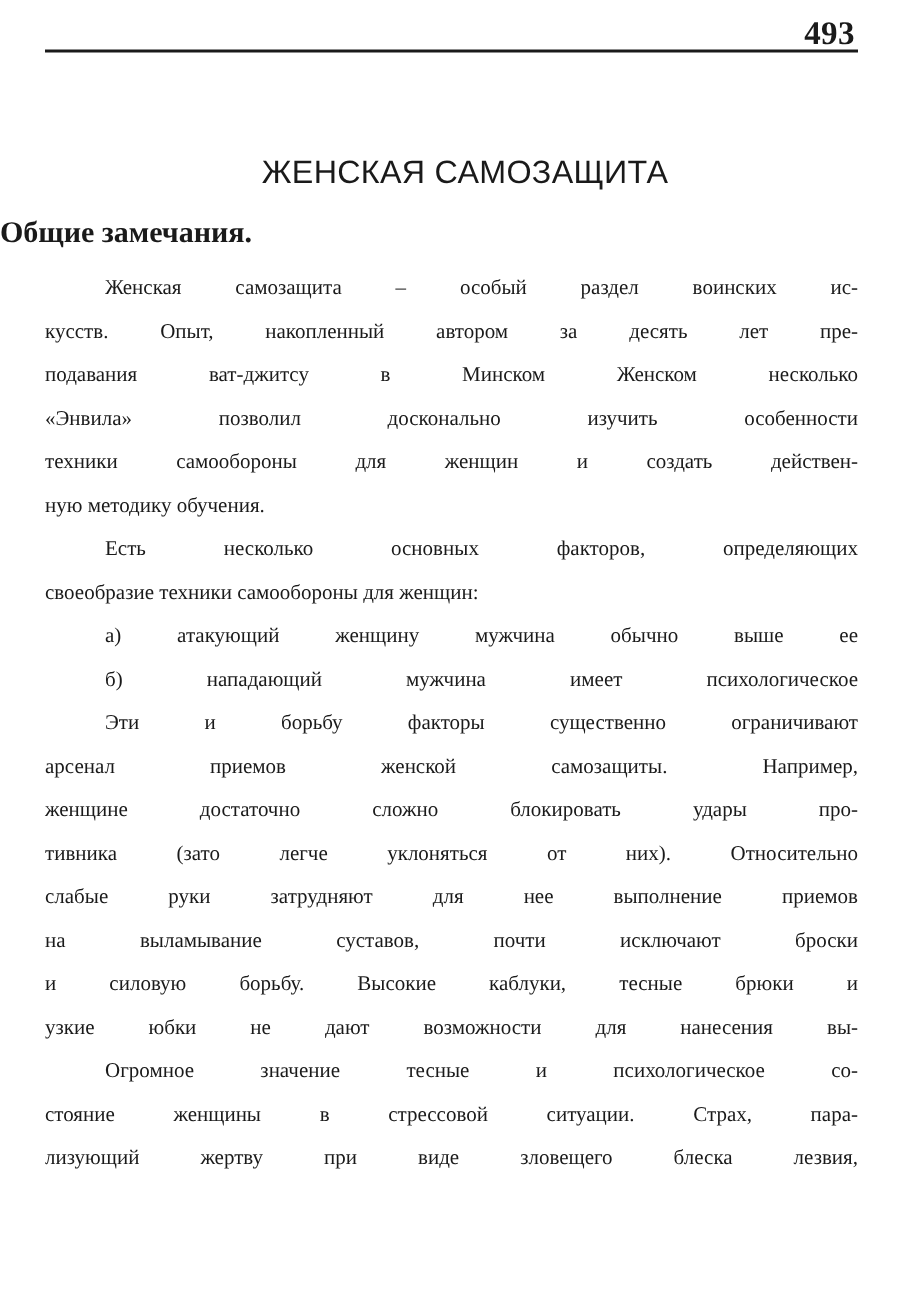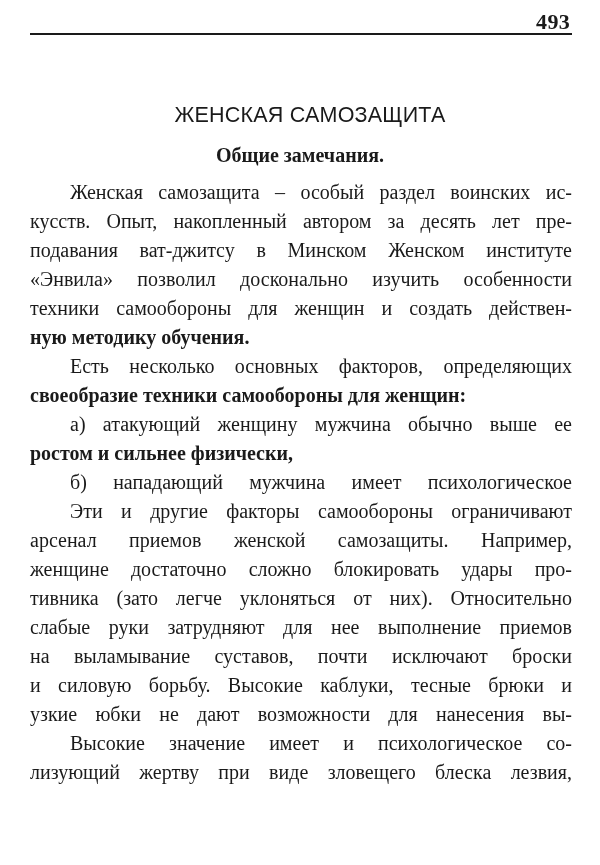--- a/index.html
+++ b/index.html
@@ -41,72 +41,71 @@
       font-size: 21.5px;
       font-weight: normal;
       letter-spacing: 0.2px;
       margin: 16px;
     }
     .section-title {
       position: absolute;
       top: 144px;
       left: 0;
       width: 600px;
-      text-align: center;
+      text-align: left;
       font-size: 20px;
       font-weight: bold;
       margin: 0;
     }
     .body-text {
       position: absolute;
       top: 178px;
       left: 30px;
       width: 542px;
     }
     .line {
       display: block;
       height: 29px;
       line-height: 29px;
-      font-size: 20px;
+      font-size: 14px;
       white-space: nowrap;
       text-align: justify;
       text-align-last: justify;
     }
     .line.indent {
       padding-left: 40px;
     }
     .line.last {
       text-align-last: left;
-      font-weight: bold;
     }
   </style>
 </head>
 <body>
 
 <div class="page-number">493</div>
 <div class="header-rule"></div>
 
 <h1 class="chapter-title">ЖЕНСКАЯ САМОЗАЩИТА</h1>
 <h2 class="section-title">Общие замечания.</h2>
 
 <div class="body-text">
   <span class="line indent">Женская самозащита – особый раздел воинских ис-</span>
   <span class="line">кусств. Опыт, накопленный автором за десять лет пре-</span>
-  <span class="line">подавания ват-джитсу в Минском Женском институте</span>
+  <span class="line">подавания ват-джитсу в Минском Женском несколько</span>
   <span class="line">«Энвила» позволил досконально изучить особенности</span>
   <span class="line">техники самообороны для женщин и создать действен-</span>
   <span class="line last">ную методику обучения.</span>
   <span class="line indent">Есть несколько основных факторов, определяющих</span>
   <span class="line last">своеобразие техники самообороны для  женщин:</span>
   <span class="line indent">а) атакующий женщину мужчина обычно выше ее</span>
-  <span class="line last">ростом и сильнее физически,</span>
   <span class="line indent">б) нападающий мужчина имеет психологическое</span>
-  <span class="line indent">Эти и другие факторы самообороны ограничивают</span>
+  <span class="line indent">Эти и борьбу факторы существенно ограничивают</span>
   <span class="line">арсенал приемов женской самозащиты. Например,</span>
   <span class="line">женщине достаточно сложно блокировать удары про-</span>
   <span class="line">тивника (зато легче уклоняться от них). Относительно</span>
   <span class="line">слабые руки затрудняют для нее выполнение приемов</span>
   <span class="line">на выламывание суставов, почти исключают броски</span>
   <span class="line">и силовую борьбу. Высокие каблуки, тесные брюки и</span>
   <span class="line">узкие юбки не дают возможности для нанесения вы-</span>
-  <span class="line indent">Высокие значение имеет и психологическое со-</span>
+  <span class="line indent">Огромное значение тесные и психологическое со-</span>
+  <span class="line">стояние женщины в стрессовой ситуации. Страх, пара-</span>
   <span class="line">лизующий жертву при виде зловещего блеска лезвия,</span>
 </div>
 
 </body></html>

